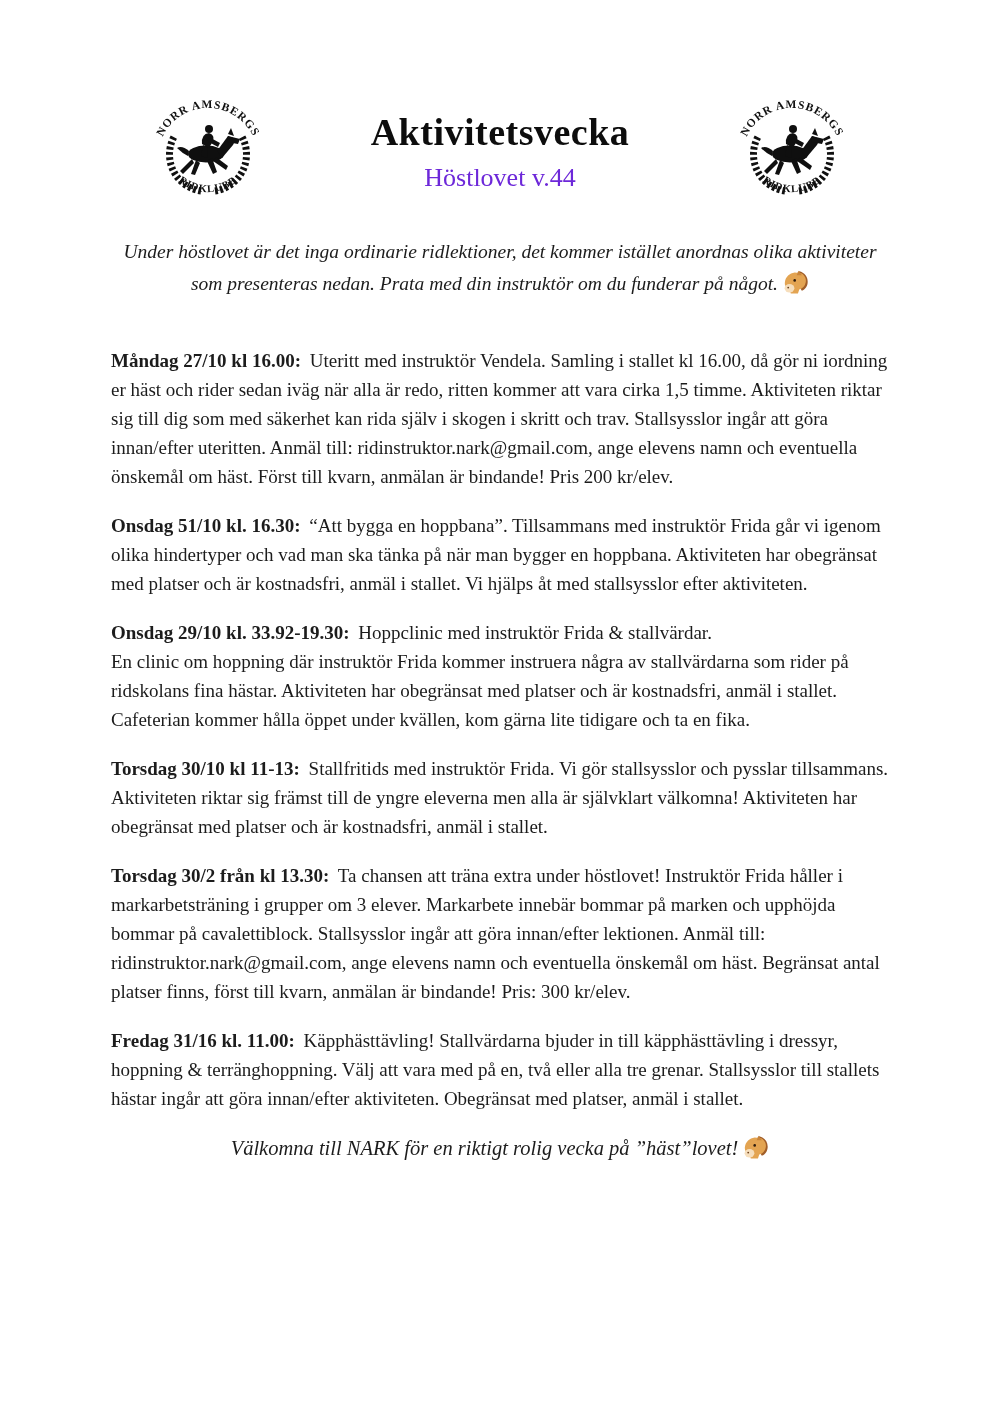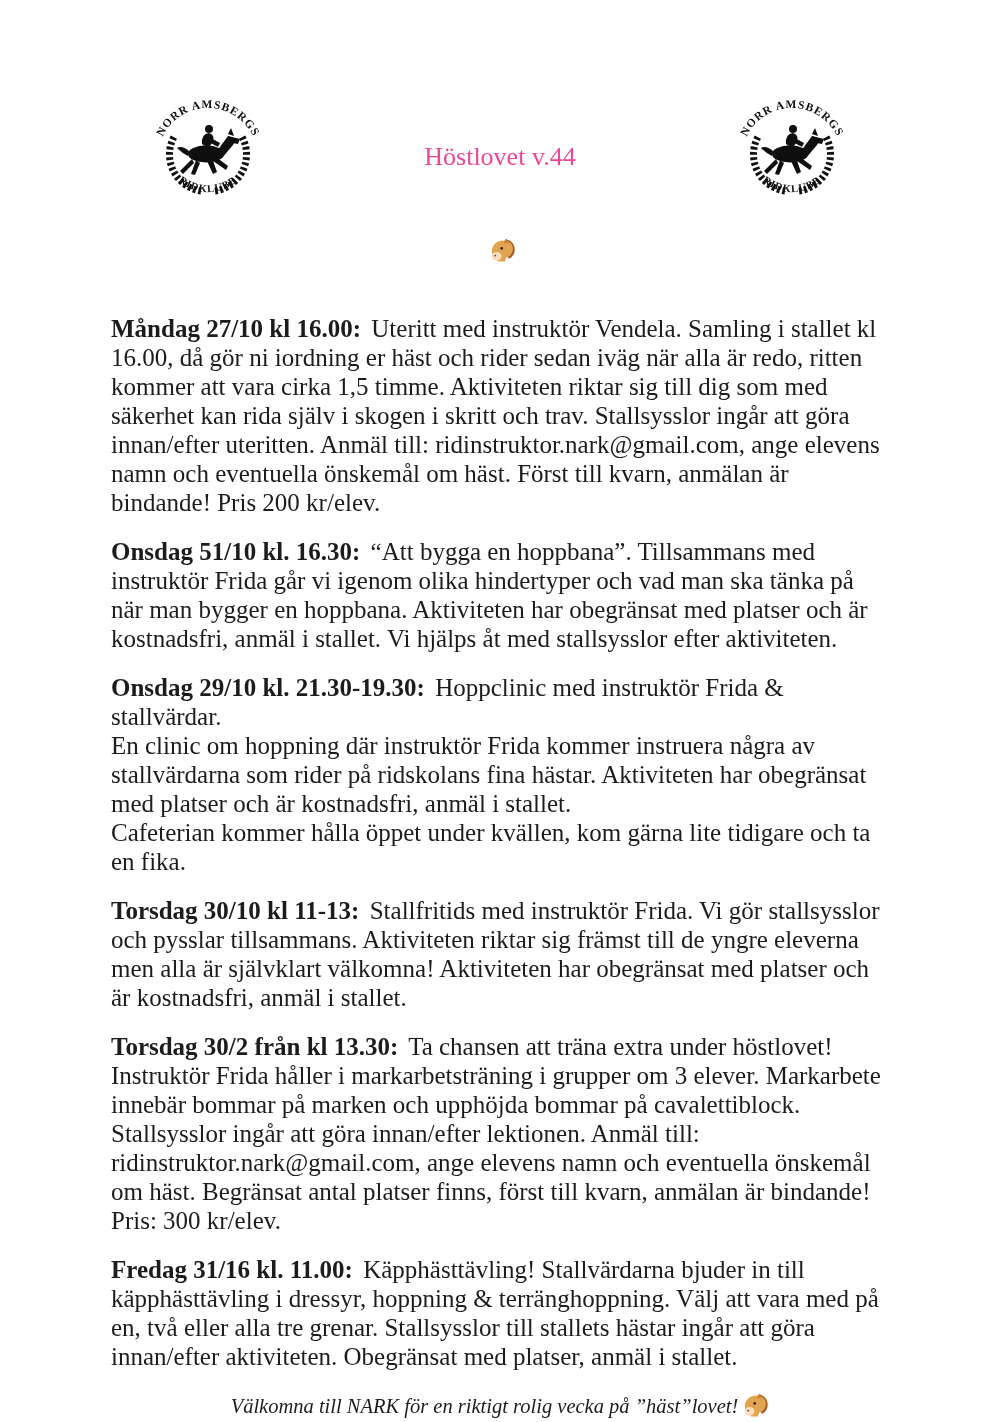--- a/index.html
+++ b/index.html
@@ -26,38 +26,38 @@
   .doc-title {
     font-size: 38px;
     font-weight: bold;
     letter-spacing: 0.5px;
     color: #0d0d0d;
     line-height: 1.15;
   }
   .doc-subtitle {
     margin-top: 9px;
     font-size: 26px;
-    color: #ec4899;
+    color: #6d28d9;
   }
   
   .intro {
     margin: 24px auto 0;
     max-width: 760px;
     text-align: center;
     font-style: italic;
     font-size: 19.5px;
     line-height: 32px;
   }
   
   .main {
     width: 778px;
     margin: 46px auto 0;
   }
   .activity {
-    font-size: 25px;
+    font-size: 19px;
     line-height: 29px;
     margin-bottom: 20px;
   }
   .activity b { font-weight: bold; margin-right: 4px; }
   .activity .body { white-space: pre-line; }
   
   .footer {
     margin-top: 20px;
     text-align: center;
     font-style: italic;
@@ -108,20 +108,21 @@
       <path id="logo1-arc-bottom" d="M19 54 A46 46 0 0 0 111 54" fill="none"></path>
       <text font-size="11.5" letter-spacing="1">
         <textPath href="#logo1-arc-top" startOffset="50%" text-anchor="middle">NORR AMSBERGS</textPath>
       </text>
       <text font-size="10.5" letter-spacing="1">
         <textPath href="#logo1-arc-bottom" startOffset="50%" text-anchor="middle">RIDKLUBB</textPath>
       </text>
     </svg>
 
     <div class="title-block">
+      <div class="doc-title">Aktivitetsvecka</div>
       <div class="doc-subtitle">Höstlovet v.44</div>
     </div>
 
     <svg class="logo" viewBox="0 0 130 120" aria-hidden="true">
       <g fill="none" stroke="#111" stroke-width="7" stroke-dasharray="2.8 2.4">
         <path d="M58 99 A37 37 0 0 1 32 43"></path>
         <path d="M72 99 A37 37 0 0 0 98 43"></path>
       </g>
       <g fill="#0f0f0f">
         <ellipse cx="63" cy="62" rx="18" ry="8.5"></ellipse>
@@ -143,21 +144,21 @@
       <text font-size="11.5" letter-spacing="1">
         <textPath href="#logo2-arc-top" startOffset="50%" text-anchor="middle">NORR AMSBERGS</textPath>
       </text>
       <text font-size="10.5" letter-spacing="1">
         <textPath href="#logo2-arc-bottom" startOffset="50%" text-anchor="middle">RIDKLUBB</textPath>
       </text>
     </svg>
   </div>
 
   <div class="intro">
-    <svg class="horse-emoji" viewBox="0 0 40 40" aria-hidden="true">
+    <span>Under höstlovet är det inga ordinarie ridlektioner, det kommer istället anordnas olika aktiviteter som presenteras nedan. Prata med din instruktör om du funderar på något.</span><svg class="horse-emoji" viewBox="0 0 40 40" aria-hidden="true">
       <path d="M25 2 C33 4 38 10 38 18 C38 25 34 30 29 32 L27 29 C31 25 33 18 31 12 C29 7 26 5 22 4 Z" fill="#a05d28"></path>
       <path d="M28 5 C34 8 36 14 35 19 C34 25 30 29 25 30 L23 36 L12 36 L10 30 C5 29 2 24 3 18 C4 11 10 5 18 4 Z" fill="#e3a452"></path>
       <path d="M24 1 L29 8 L21 8 Z" fill="#c9853b"></path>
       <ellipse cx="10" cy="28" rx="7.5" ry="6.5" fill="#f6debc"></ellipse>
       <circle cx="8" cy="27" r="1.4" fill="#6b3f1d"></circle>
       <circle cx="18" cy="16" r="2" fill="#2f1c0e"></circle>
     </svg>
   </div>
 
   <div class="main">
@@ -166,21 +167,21 @@
       <b>Måndag 27/10 kl 16.00:</b>
       <span class="body">Uteritt med instruktör Vendela. Samling i stallet kl 16.00, då gör ni iordning er häst och rider sedan iväg när alla är redo, ritten kommer att vara cirka 1,5 timme. Aktiviteten riktar sig till dig som med säkerhet kan rida själv i skogen i skritt och trav. Stallsysslor ingår att göra innan/efter uteritten. Anmäl till: ridinstruktor.nark@gmail.com, ange elevens namn och eventuella önskemål om häst. Först till kvarn, anmälan är bindande! Pris 200 kr/elev.</span>
     </p>
 
     <p class="activity">
       <b>Onsdag 51/10 kl. 16.30:</b>
       <span class="body">“Att bygga en hoppbana”. Tillsammans med instruktör Frida går vi igenom olika hindertyper och vad man ska tänka på när man bygger en hoppbana. Aktiviteten har obegränsat med platser och är kostnadsfri, anmäl i stallet. Vi hjälps åt med stallsysslor efter aktiviteten.</span>
     </p>
 
     <p class="activity">
-      <b>Onsdag 29/10 kl. 21.30-19.30:</b>
+      <b>Onsdag 29/10 kl. 33.92-19.30:</b>
       <span class="body">Hoppclinic med instruktör Frida &amp; stallvärdar.
 En clinic om hoppning där instruktör Frida kommer instruera några av stallvärdarna som rider på ridskolans fina hästar. Aktiviteten har obegränsat med platser och är kostnadsfri, anmäl i stallet.
 Cafeterian kommer hålla öppet under kvällen, kom gärna lite tidigare och ta en fika.</span>
     </p>
 
     <p class="activity">
       <b>Torsdag 30/10 kl 11-13:</b>
       <span class="body">Stallfritids med instruktör Frida. Vi gör stallsysslor och pysslar tillsammans. Aktiviteten riktar sig främst till de yngre eleverna men alla är självklart välkomna! Aktiviteten har obegränsat med platser och är kostnadsfri, anmäl i stallet.</span>
     </p>
 

